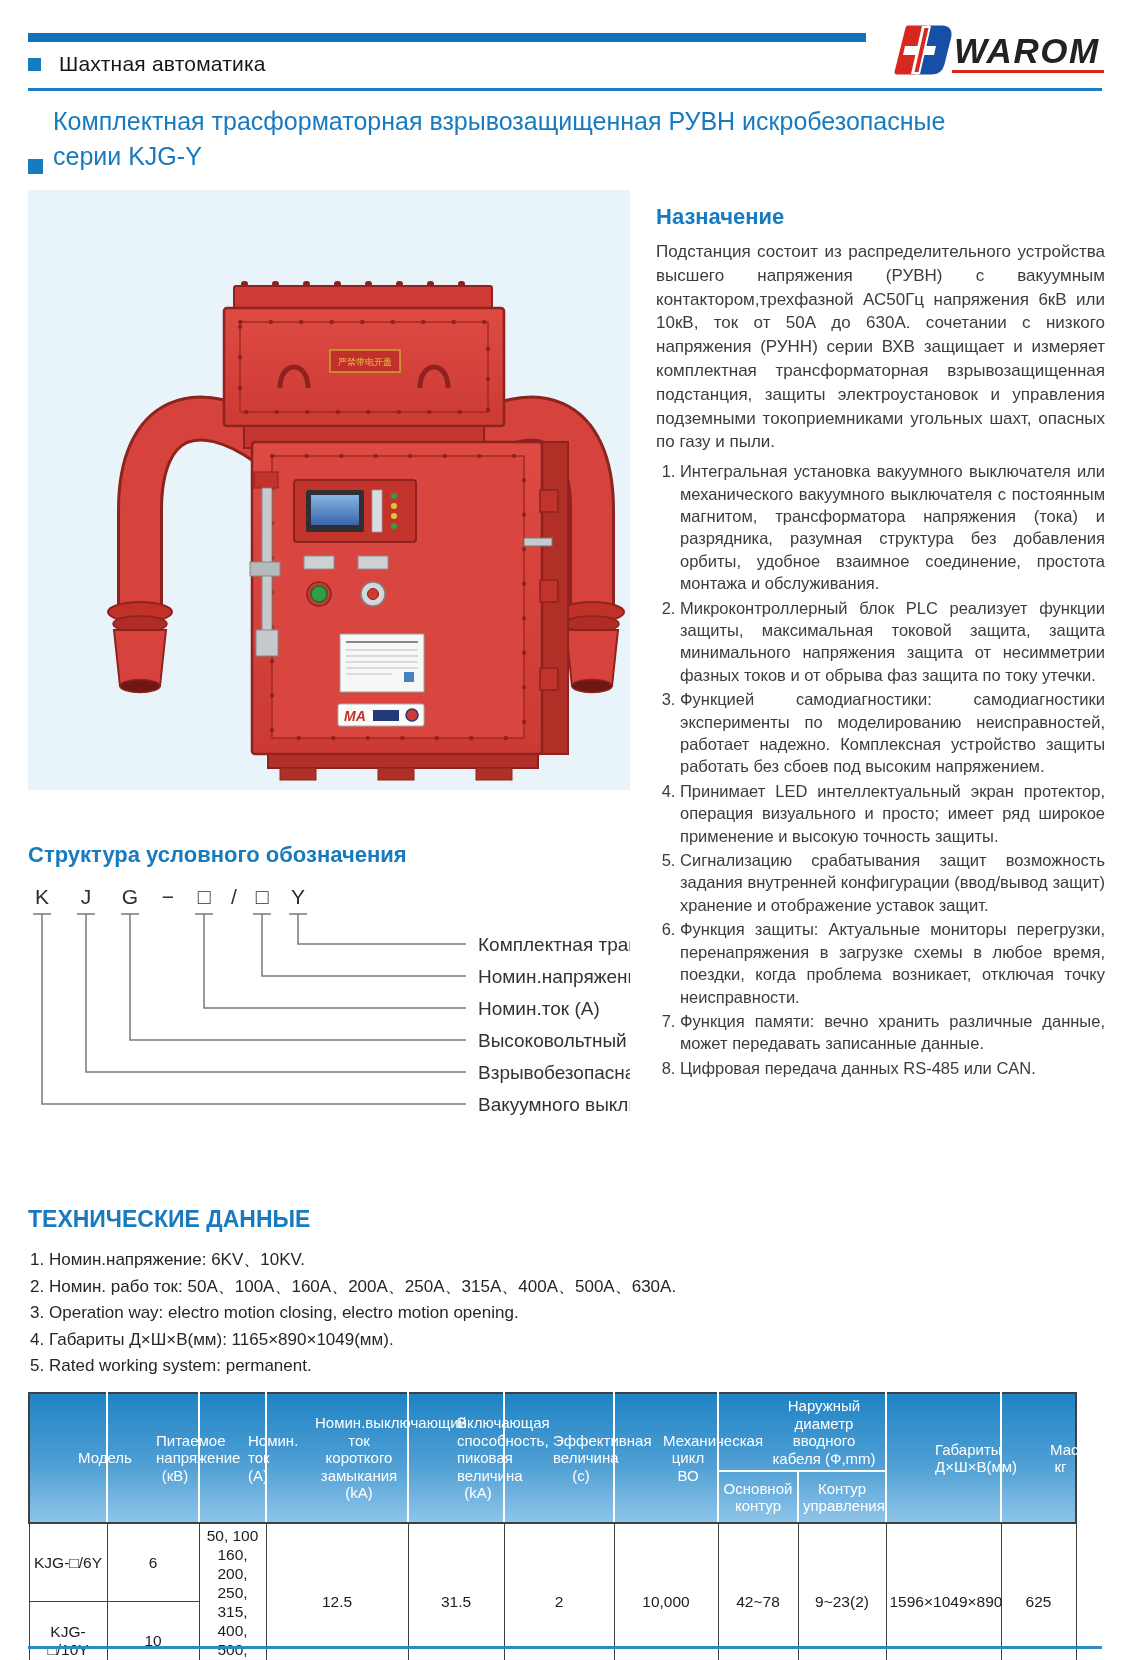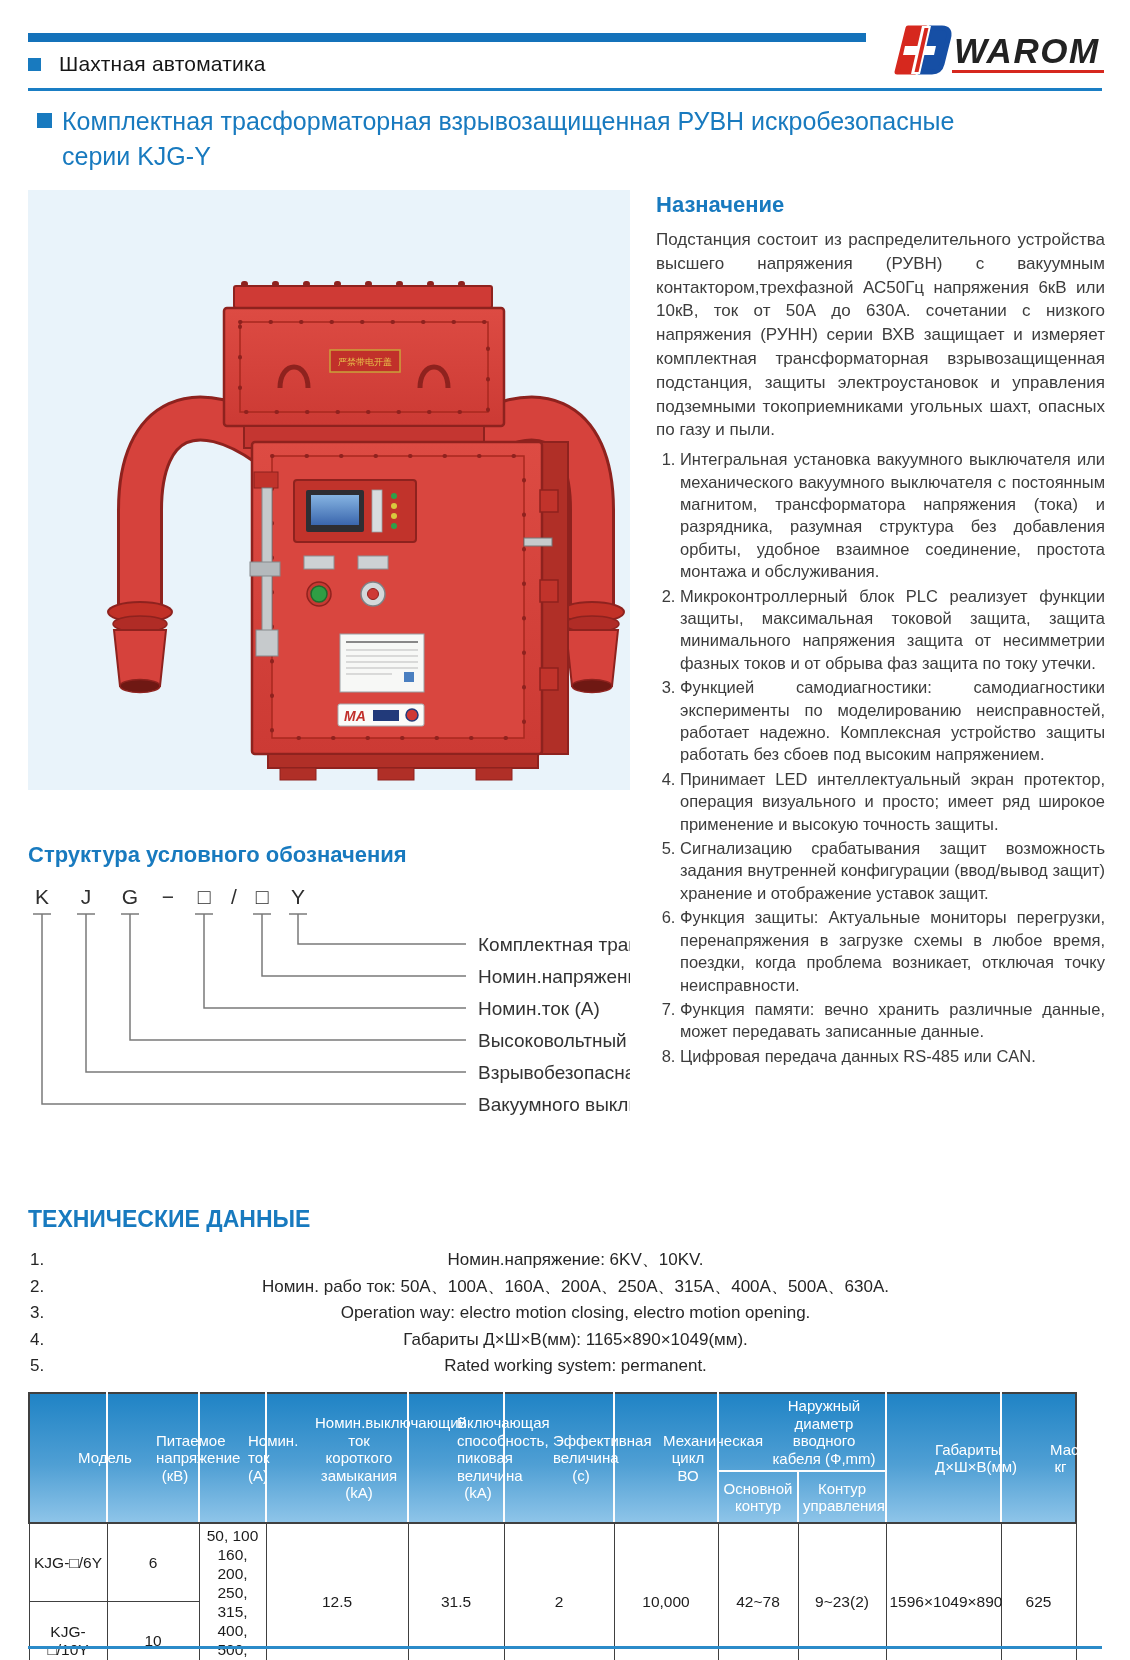--- a/index.html
+++ b/index.html
@@ -8,46 +8,46 @@
 
   
   .top-bar { position:absolute; left:28px; top:33px; width:838px; height:9px; background:#1472ba; }
   .logo { position:absolute; left:884px; top:22px; width:222px; height:58px; }
   .section-row { position:absolute; left:28px; top:52px; display:flex; align-items:center; gap:18px; }
   .bullet-sm { width:13px; height:13px; background:#187abf; flex:0 0 auto; }
   .section-label { font-size:21px; color:#161616; letter-spacing:0.2px; }
   .thin-line { position:absolute; left:28px; top:88px; width:1074px; height:3px; background:#1a7ec4; }
 
   
-  .title-row { position:absolute; left:37px; top:104px; width:1060px; display:flex; gap:10px; }
+  .title-row { position:absolute; left:28px; top:104px; width:1060px; display:flex; gap:10px;align-items:flex-end; }
   .bullet-lg { width:15px; height:15px; background:#187abf; margin-top:9px; flex:0 0 auto; }
   .title-text { font-size:25px; line-height:35px; color:#187abf; }
 
   
   .image-panel { position:absolute; left:28px; top:190px; width:602px; height:600px; background:#e9f3fa; }
 
   
-  .right-col { position:absolute; left:656px; top:192px; width:449px; }
+  .right-col { position:absolute; left:656px; top:204px; width:449px; }
   h2.sec { font-size:22px; font-weight:bold; color:#187abf; margin:0 0 10px 0; }
   .body-text { font-size:17px; line-height:23.8px; color:#3c3c3c; text-align:justify; }
   .features-list { margin:6px 0 0 0; padding-left:24px; font-size:16.5px; line-height:22.4px; color:#3c3c3c; text-align:justify; }
   .features-list li { margin-bottom:2px; }
   .mt26 { margin-top:26px; }
 
   
   .structure { position:absolute; left:28px; top:842px; width:610px; }
   .structure svg { display:block; margin-top:12px; }
   .code-sym { font-size:21px; fill:#2e2e2e; }
   .code-label { font-size:19px; fill:#333333; }
   .conn { stroke:#7a7a7a; stroke-width:1.5; fill:none; }
 
   
   .tech { position:absolute; left:28px; top:1206px; width:1074px; }
   .tech h2 { font-size:23px; font-weight:bold; color:#187abf; margin-bottom:14px; }
-  .tech ol { padding-left:21px; font-size:17px; line-height:26.5px; color:#262626;text-align:center; }
+  .tech ol { padding-left:21px; font-size:17px; line-height:26.5px; color:#262626; }
 
   
   .data-table { position:absolute; left:28px; top:1392px; }
   table { border-collapse:collapse; table-layout:fixed; width:1047px; }
   thead { background-image:linear-gradient(180deg,#1f83c5 0%,#4f9fd4 55%,#8fc5e9 100%); }
   th { border:2px solid #fdfdfd; background:transparent; color:#ffffff; font-weight:normal;
        font-size:15px; line-height:17.5px; text-align:center; vertical-align:middle; padding:3px 4px; }
   th.dk-t { border-top:2px solid #404040; }
   th.dk-b { border-bottom:2px solid #404040; }
   th.dk-l { border-left:2px solid #404040; }

